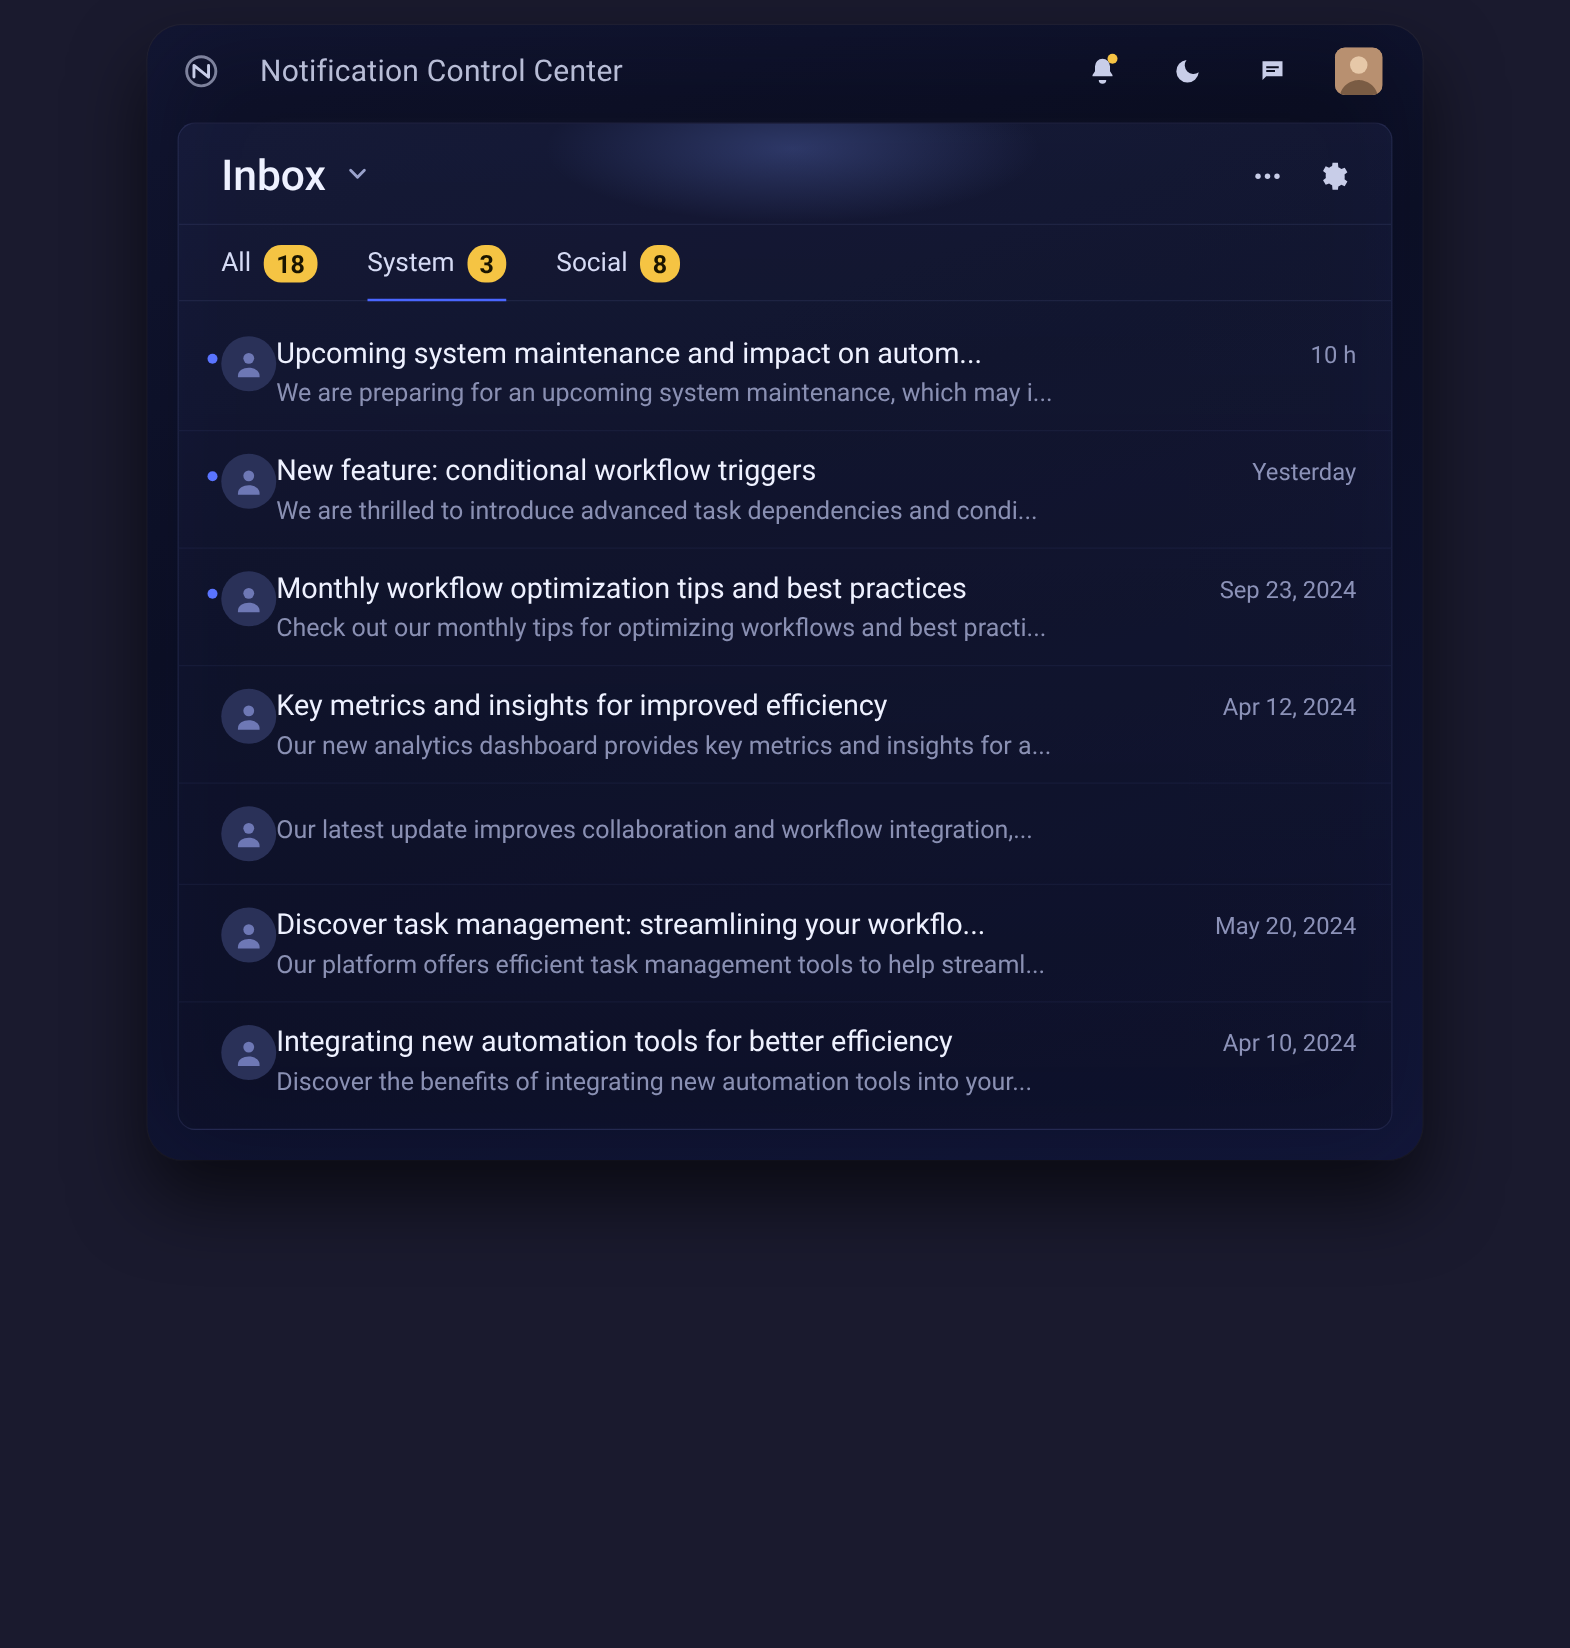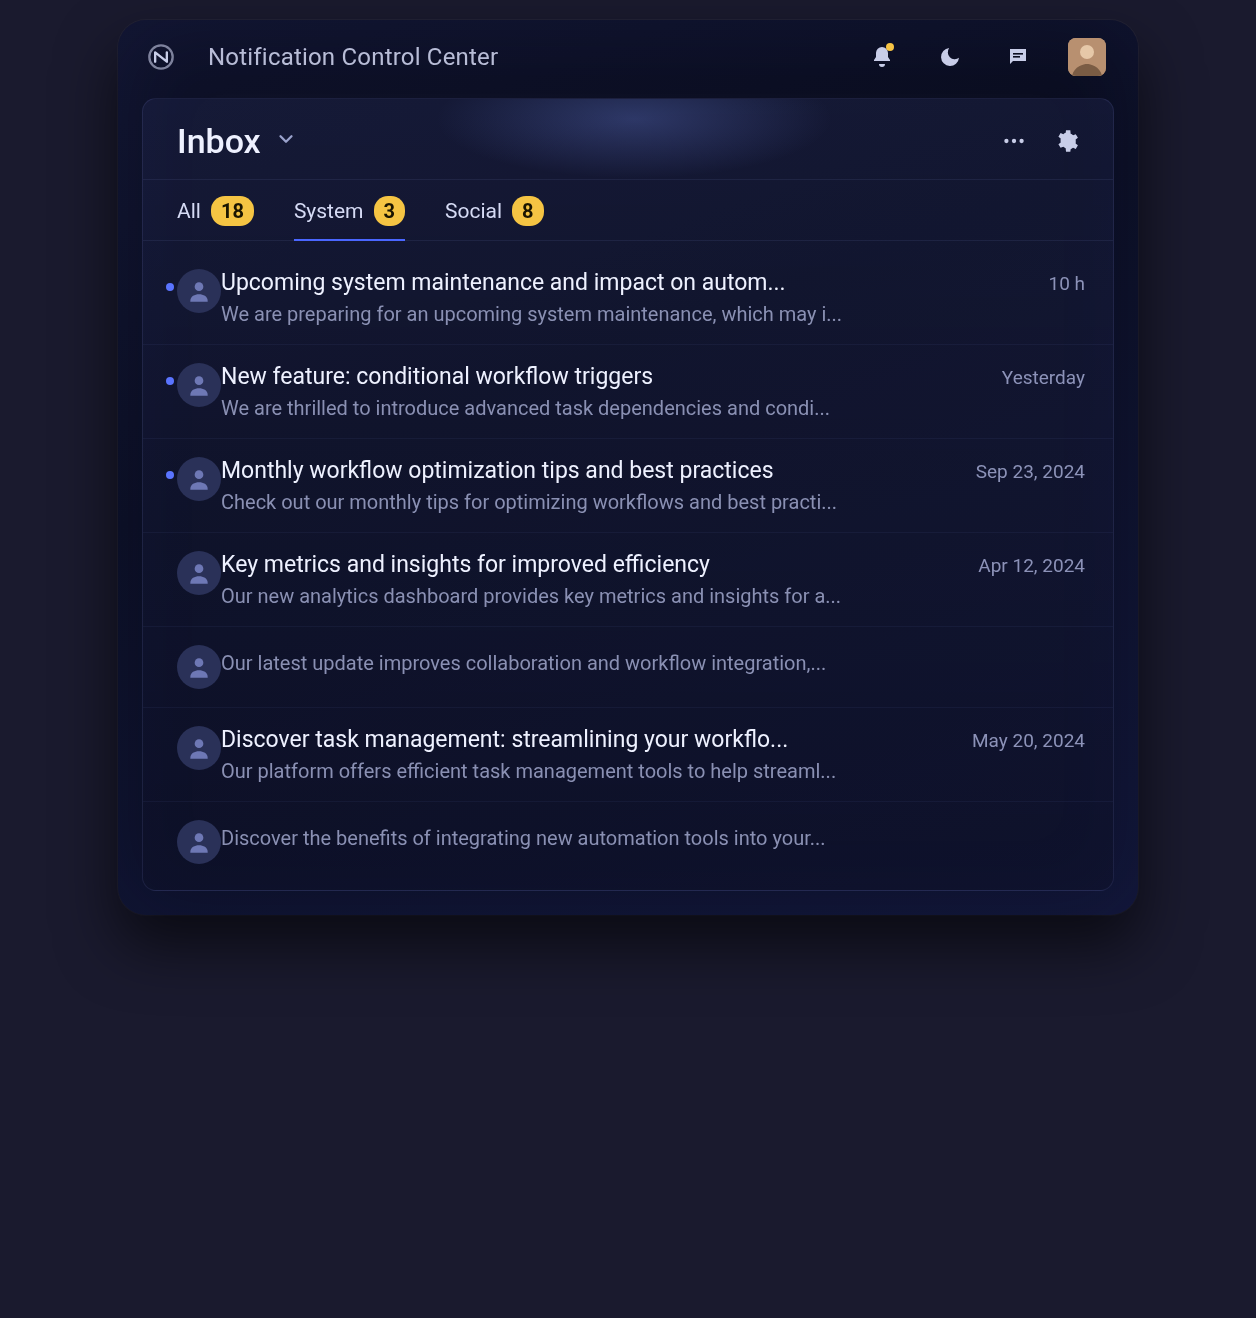--- a/index.html
+++ b/index.html
@@ -369,18 +369,22 @@
         </div>
         <div class="row">
           <div class="unread-col"></div>
           <div class="avatar-col"><span class="sender-avatar">
               <svg viewBox="0 0 24 24">
                 <circle cx="12" cy="8" r="4"></circle>
                 <path d="M4 21c0-4 4-6 8-6s8 2 8 6v1H4z"></path>
               </svg>
             </span></div>
           <div class="content-col">
+            <div class="row-top">
+              <div class="row-title">Integrating new automation tools for better efficiency</div>
+              <div class="row-time">Apr 10, 2024</div>
+            </div>
             <div class="row-snippet">Discover the benefits of integrating new automation tools into your...</div>
           </div>
         </div>
       </div>
   </div>
 </div>
 
 </body></html>

